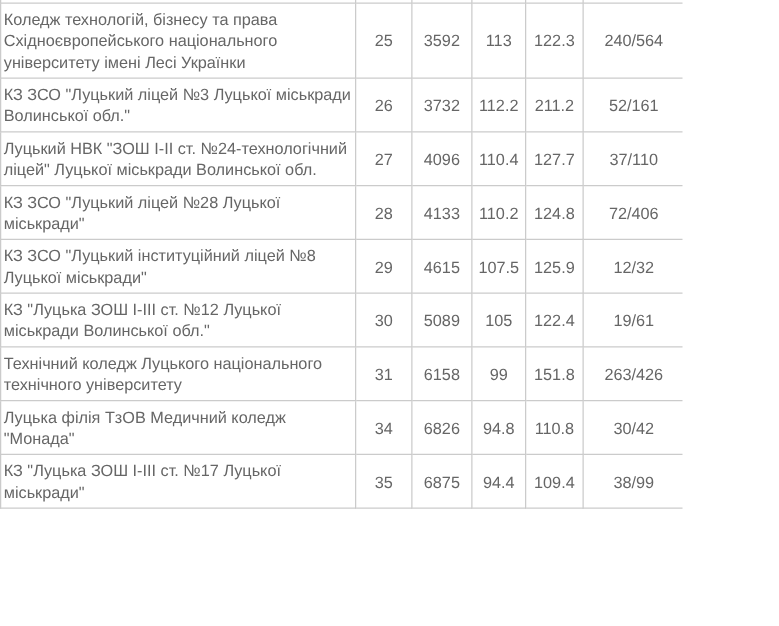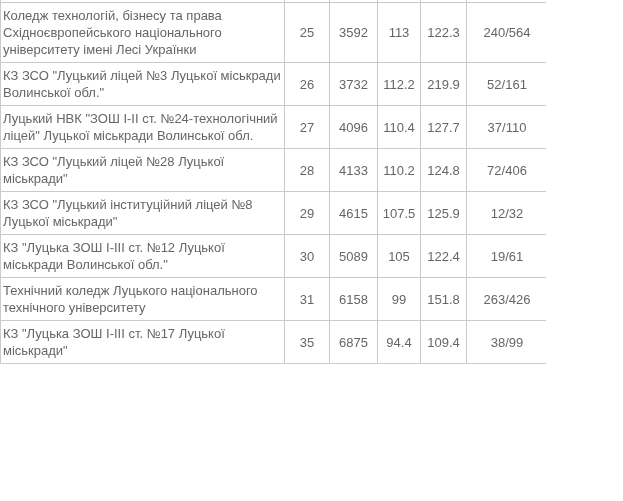--- a/index.html
+++ b/index.html
@@ -86,21 +86,21 @@
     <td class="num bold metric">113</td>
     <td class="num metric">122.3</td>
     <td class="num metric">240/564</td>
     <td class="num metric">91</td>
   </tr>
         <tr>
     <td class="name">КЗ ЗСО "Луцький ліцей №3 Луцької міськради Волинської обл."</td>
     <td class="num bold">26</td>
     <td class="num metric">3732</td>
     <td class="num bold metric">112.2</td>
-    <td class="num metric">219.9</td>
+    <td class="num metric">211.2</td>
     <td class="num metric">52/161</td>
     <td class="num metric">93</td>
   </tr>
         <tr>
     <td class="name">Луцький НВК "ЗОШ І-ІІ ст. №24-технологічний ліцей" Луцької міськради Волинської обл.</td>
     <td class="num bold">27</td>
     <td class="num metric">4096</td>
     <td class="num bold metric">110.4</td>
     <td class="num metric">127.7</td>
     <td class="num metric">37/110</td>
@@ -136,20 +136,29 @@
         <tr>
     <td class="name">Технічний коледж Луцького національного технічного університету</td>
     <td class="num bold">31</td>
     <td class="num metric">6158</td>
     <td class="num bold metric">99</td>
     <td class="num metric">151.8</td>
     <td class="num metric">263/426</td>
     <td class="num metric">87</td>
   </tr>
         <tr>
+    <td class="name">Луцька філія ТзОВ Медичний коледж "Монада"</td>
+    <td class="num bold">34</td>
+    <td class="num metric">6826</td>
+    <td class="num bold metric">94.8</td>
+    <td class="num metric">110.8</td>
+    <td class="num metric">30/42</td>
+    <td class="num metric">88</td>
+  </tr>
+        <tr>
     <td class="name">КЗ "Луцька ЗОШ І-ІІІ ст. №17 Луцької міськради"</td>
     <td class="num bold">35</td>
     <td class="num metric">6875</td>
     <td class="num bold metric">94.4</td>
     <td class="num metric">109.4</td>
     <td class="num metric">38/99</td>
     <td class="num metric">82</td>
   </tr>
     </tbody>
   </table>

